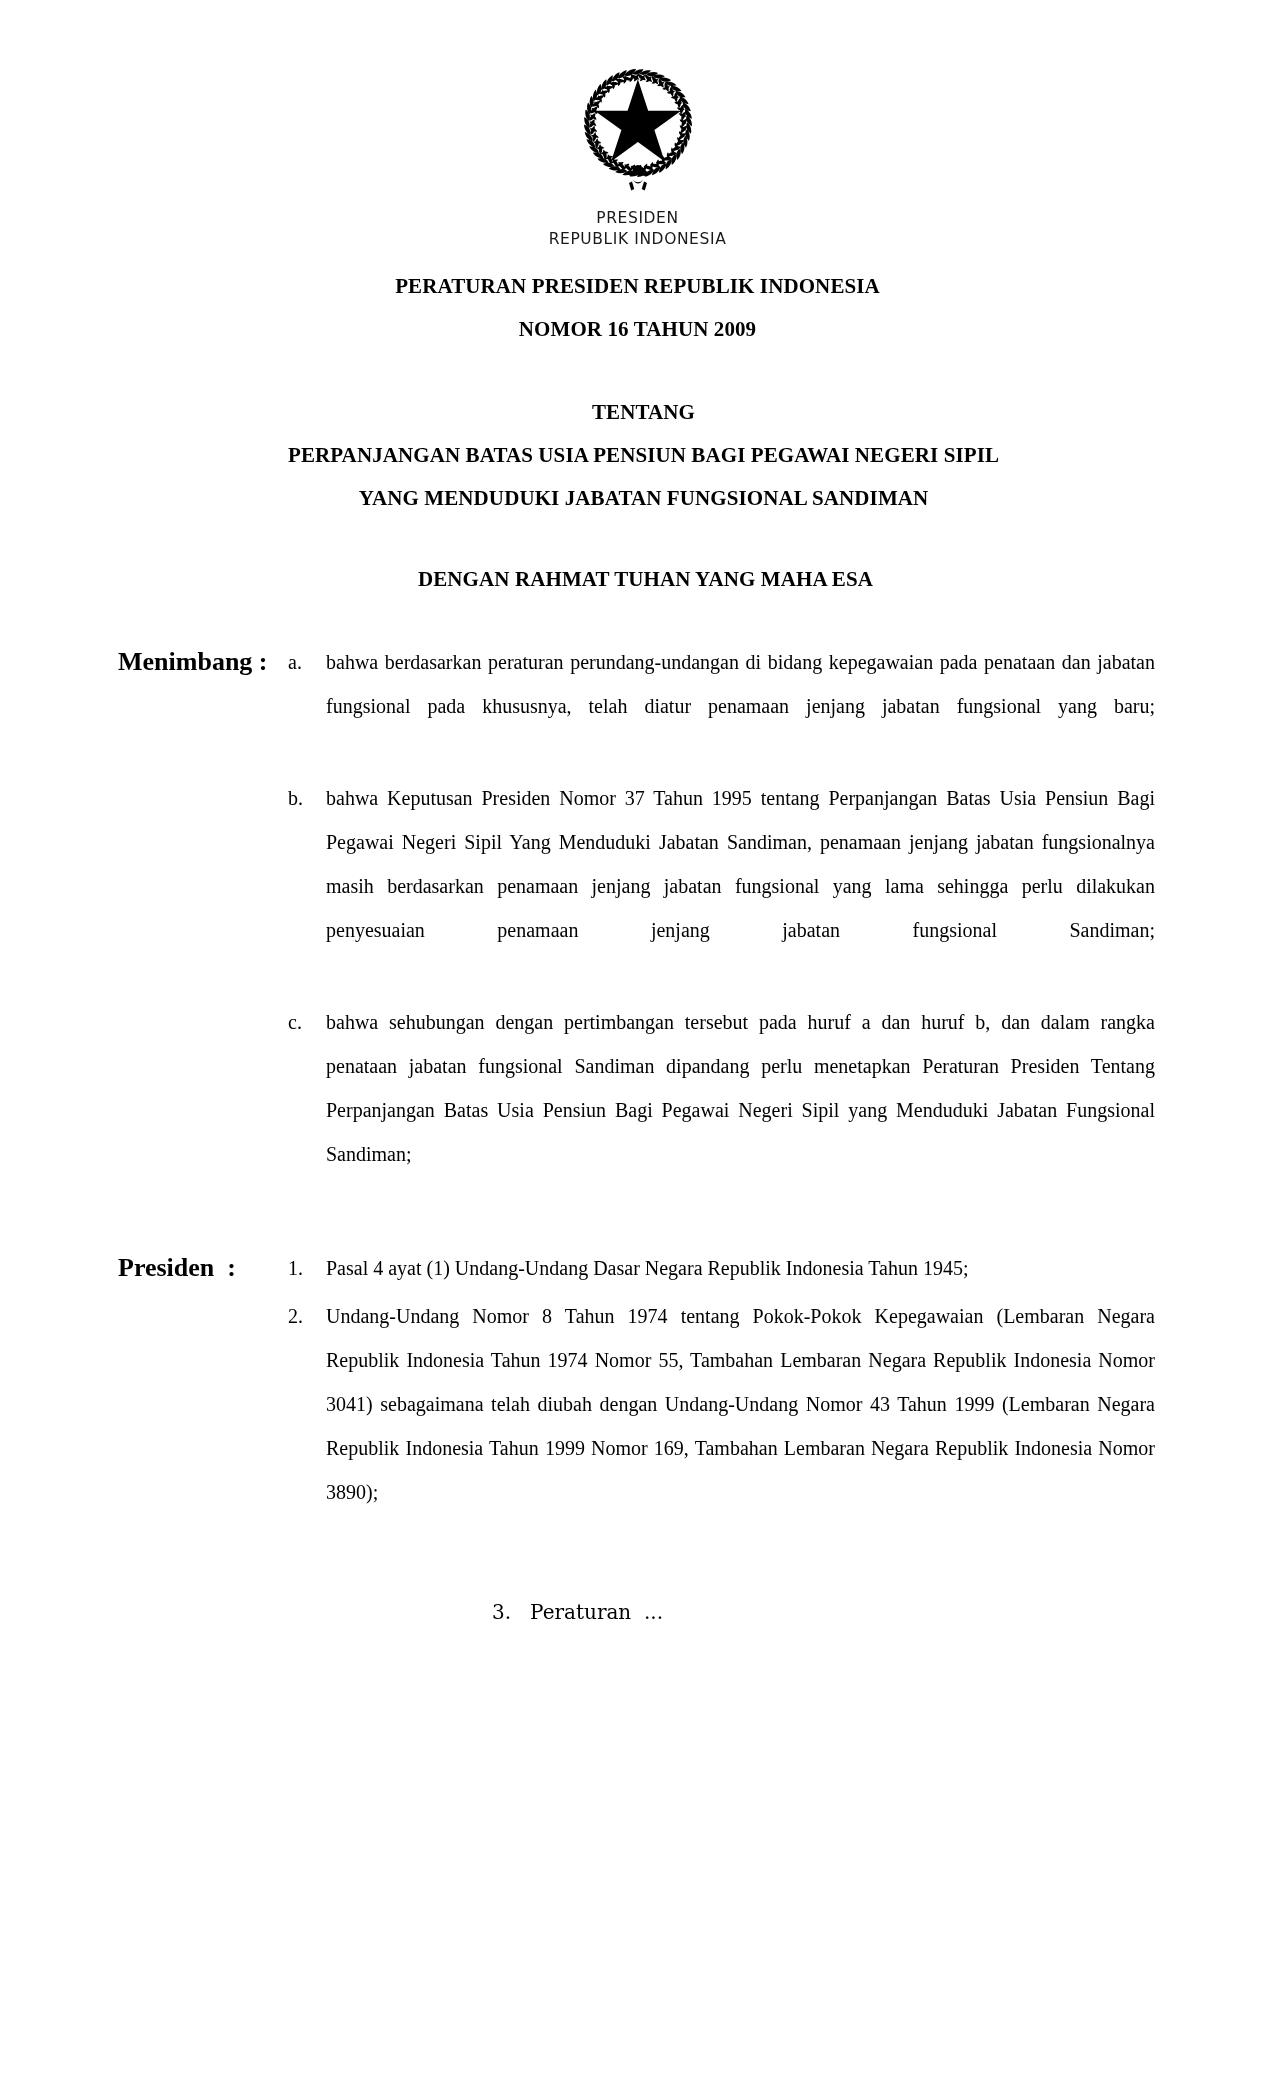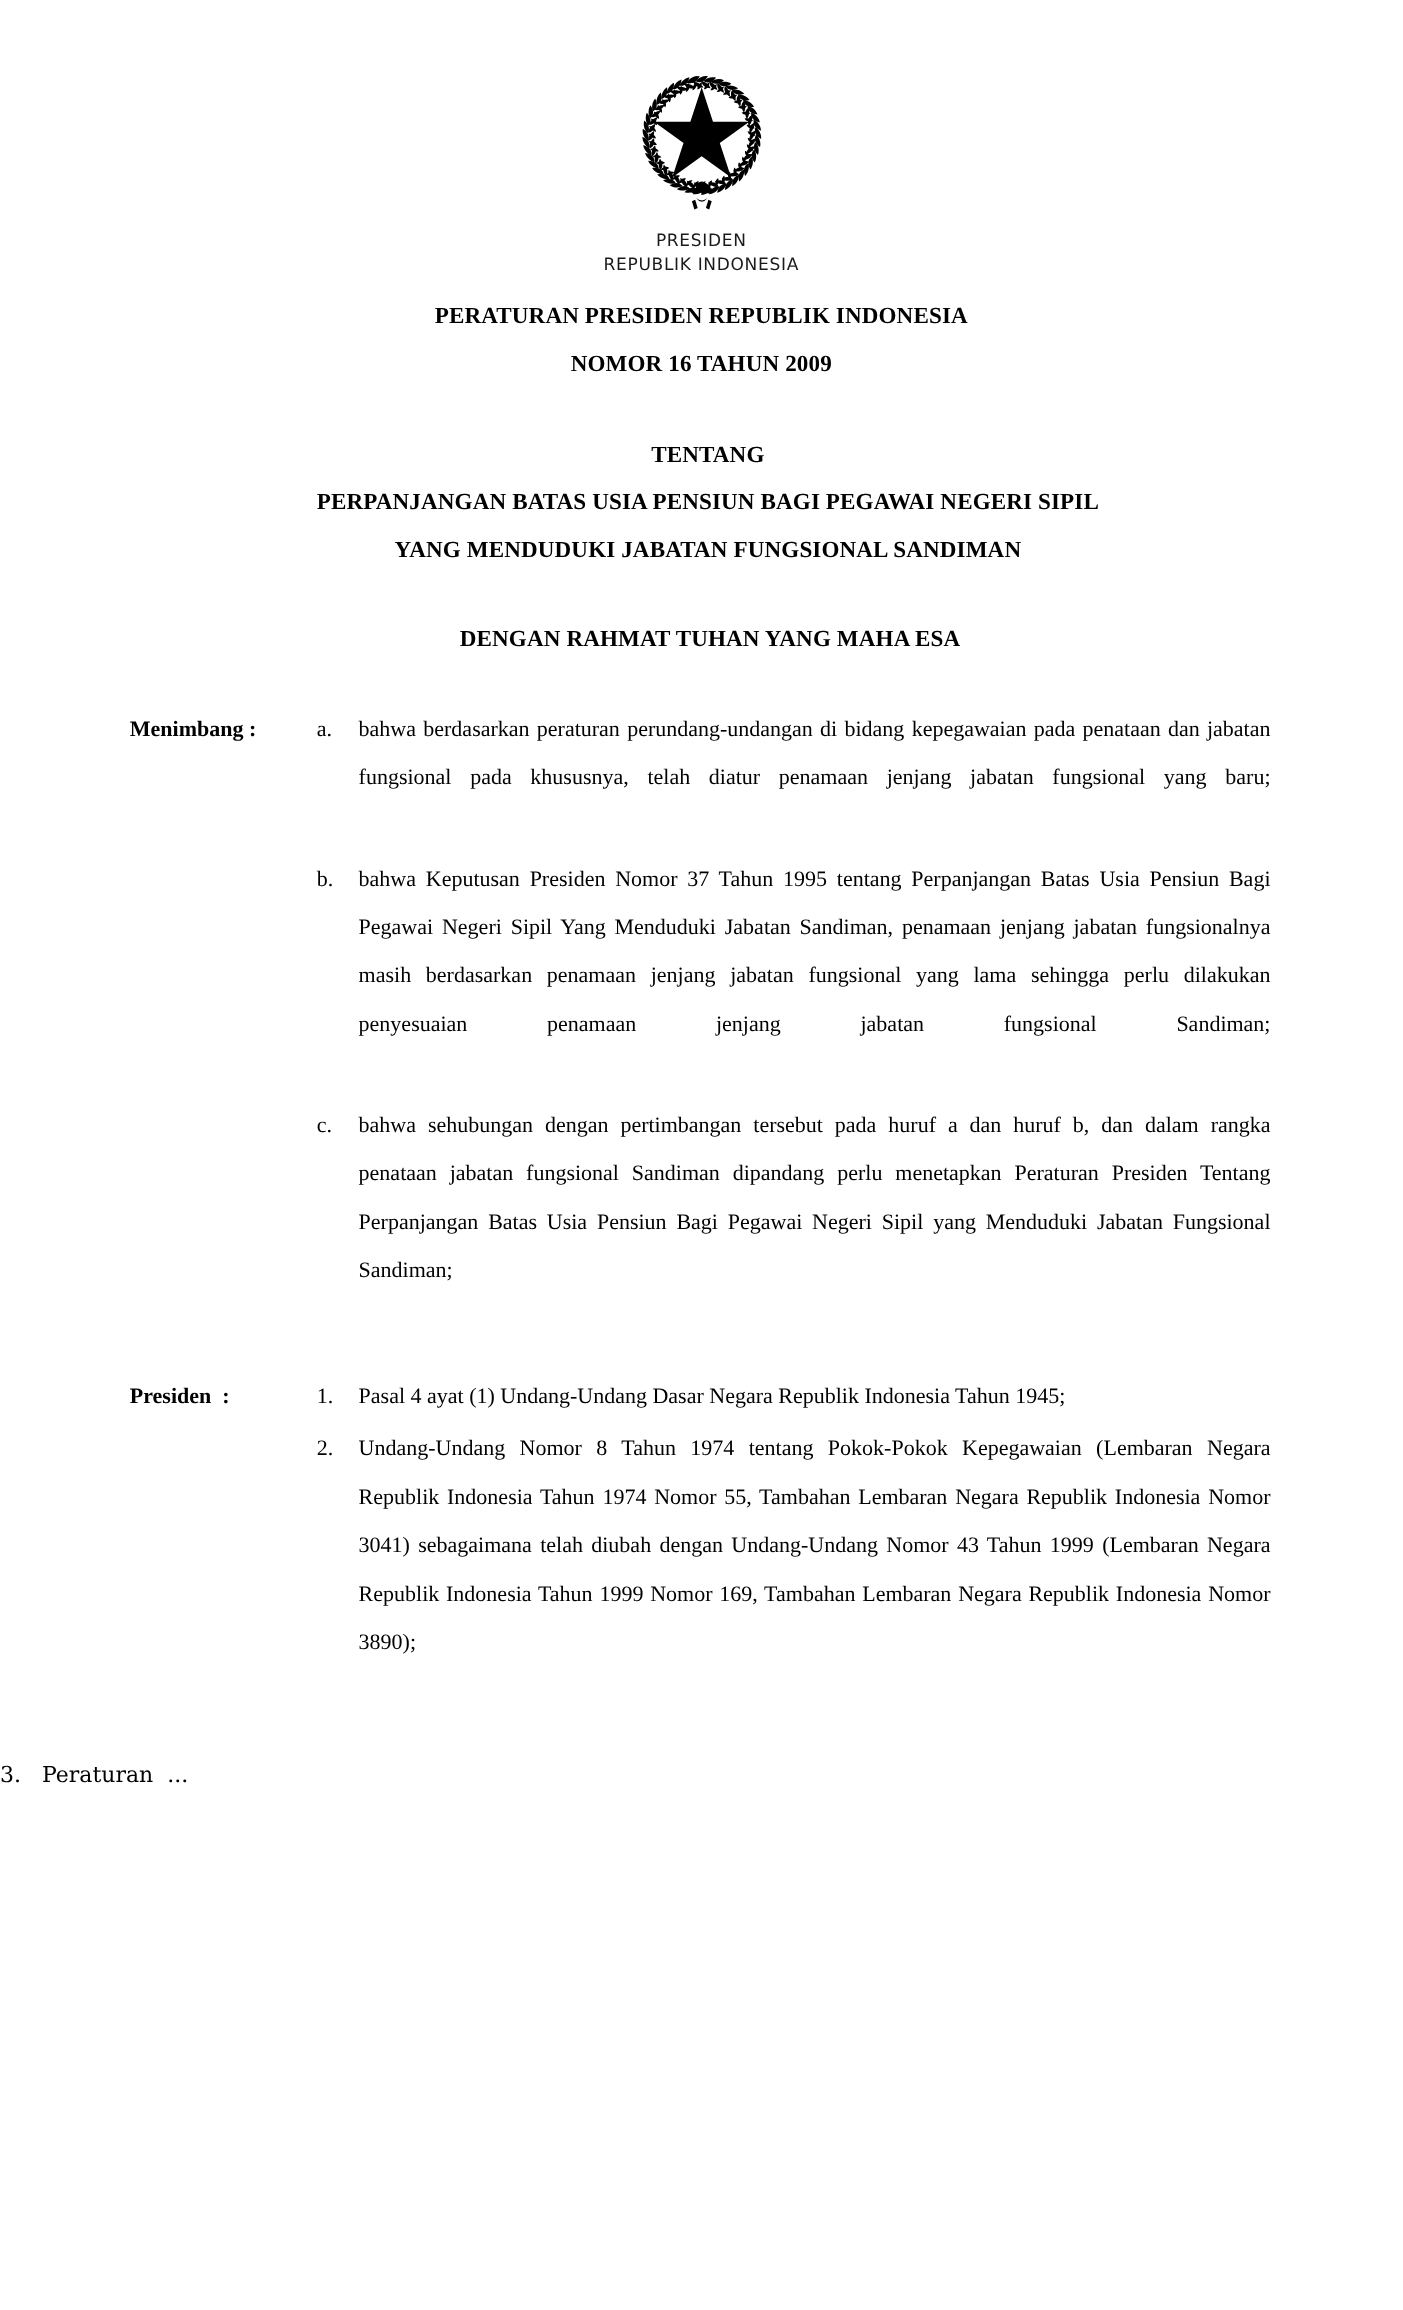--- a/index.html
+++ b/index.html
@@ -89,21 +89,21 @@
     display: flex;
     align-items: flex-start;
     margin-bottom: 0;
   }
   .clause + .clause { margin-top: 26px; }
 
   .clause-label {
     flex: 0 0 170px;
     width: 170px;
     font-weight: bold;
-    font-size: 20px;
+    font-size: 26px;
     line-height: 44px;
     white-space: pre;
   }
 
   .clause-items {
     flex: 1 1 auto;
     min-width: 0;
   }
 
   .item {
@@ -134,21 +134,21 @@
     display: inline-block;
     width: 100%;
   }
   .item-text.nojustify { text-align: left; }
   .item-text.nojustify:after { display: none; }
 
   
   .continuation {
     margin-top: 42px;
     padding-right: 120px;
-    text-align: left;
+    text-align: center;
     font-family: "DejaVu Serif", "Liberation Serif", serif;
     font-size: 20px;
     line-height: 1.2;
     white-space: pre;
   }
 </style>
 </head>
 <body>
 
 <div class="page">

